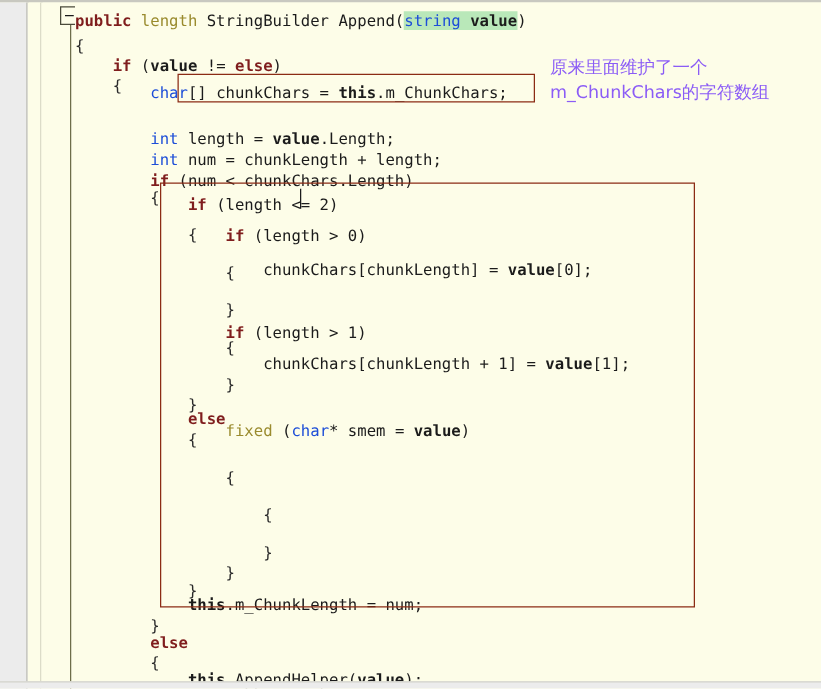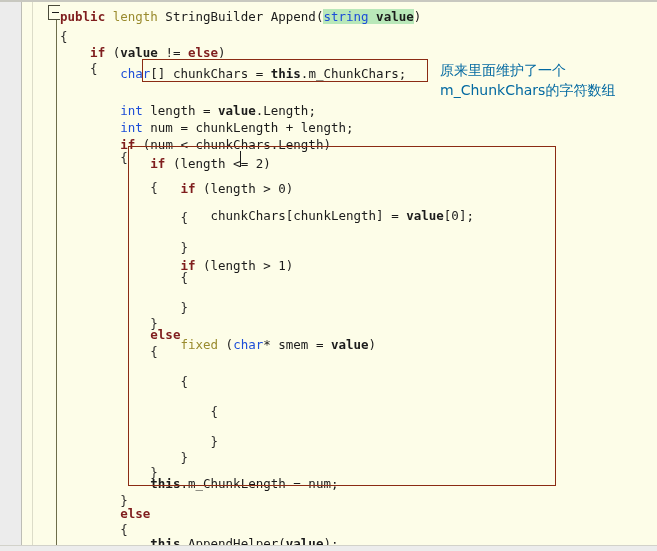--- a/index.html
+++ b/index.html
@@ -119,23 +119,23 @@
     left: 240px;
     top: 151px;
     width: 1px;
     height: 16px;
     background: #1b1b1b;
   }
   
   #annotation {
     position: absolute;
     left: 440px;
-    top: 60px;
+    top: 44px;
     width: 210px;
-    color: #0369a1;
+    color: #8b5cf6;
     font-family: "DejaVu Sans", "Liberation Sans", sans-serif;
     font-size: 14px;
     line-height: 20px;
     white-space: pre;
   }
   
   #bottom-edge {
     position: absolute;
     left: 0; top: 545px;
     width: 657px; height: 6px;
@@ -170,20 +170,21 @@
       <div class="code-line" style="top: 133px;">        <span class="kw">if</span> (num &lt; chunkChars.Length)</div>
       <div class="code-line" style="top: 146px;">        <span class="brace">{</span></div>
       <div class="code-line" style="top: 152px;">            <span class="kw">if</span> (length &lt;= 2)</div>
       <div class="code-line" style="top: 176px;">            <span class="brace">{</span></div>
       <div class="code-line" style="top: 177px;">                <span class="kw">if</span> (length &gt; 0)</div>
       <div class="code-line" style="top: 206px;">                <span class="brace">{</span></div>
       <div class="code-line" style="top: 204px;">                    chunkChars[chunkLength] = <span class="b">value</span>[0];</div>
       <div class="code-line" style="top: 236px;">                <span class="brace">}</span></div>
       <div class="code-line" style="top: 254px;">                <span class="kw">if</span> (length &gt; 1)</div>
       <div class="code-line" style="top: 266px;">                <span class="brace">{</span></div>
+      <div class="code-line" style="top: 279px;">                    chunkChars[chunkLength + 1] = <span class="b">value</span>[1];</div>
       <div class="code-line" style="top: 296px;">                <span class="brace">}</span></div>
       <div class="code-line" style="top: 312px;">            <span class="brace">}</span></div>
       <div class="code-line" style="top: 323px;">            <span class="kw">else</span></div>
       <div class="code-line" style="top: 340px;">            <span class="brace">{</span></div>
       <div class="code-line" style="top: 333px;">                <span class="soft">fixed</span> (<span class="type">char</span>* smem = <span class="b">value</span>)</div>
       <div class="code-line" style="top: 370px;">                <span class="brace">{</span></div>
       <div class="code-line" style="top: 400px;">                    <span class="brace">{</span></div>
       <div class="code-line" style="top: 430px;">                    <span class="brace">}</span></div>
       <div class="code-line" style="top: 446px;">                <span class="brace">}</span></div>
       <div class="code-line" style="top: 461px;">            <span class="brace">}</span></div>

